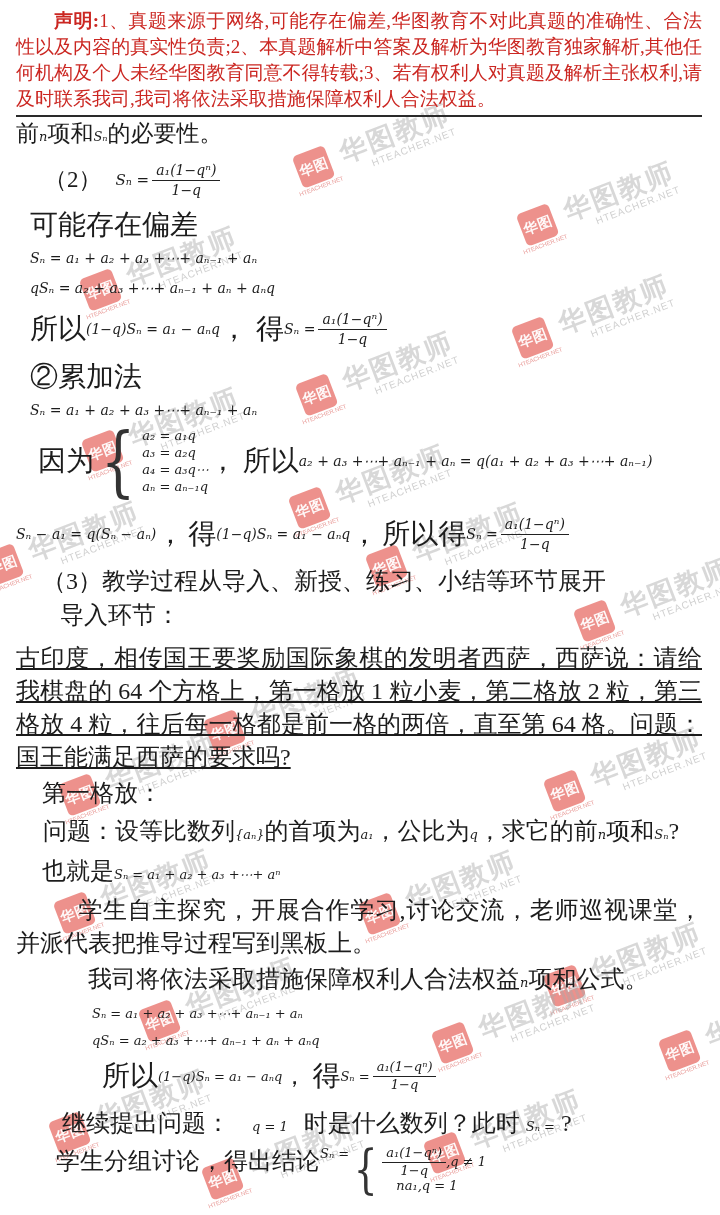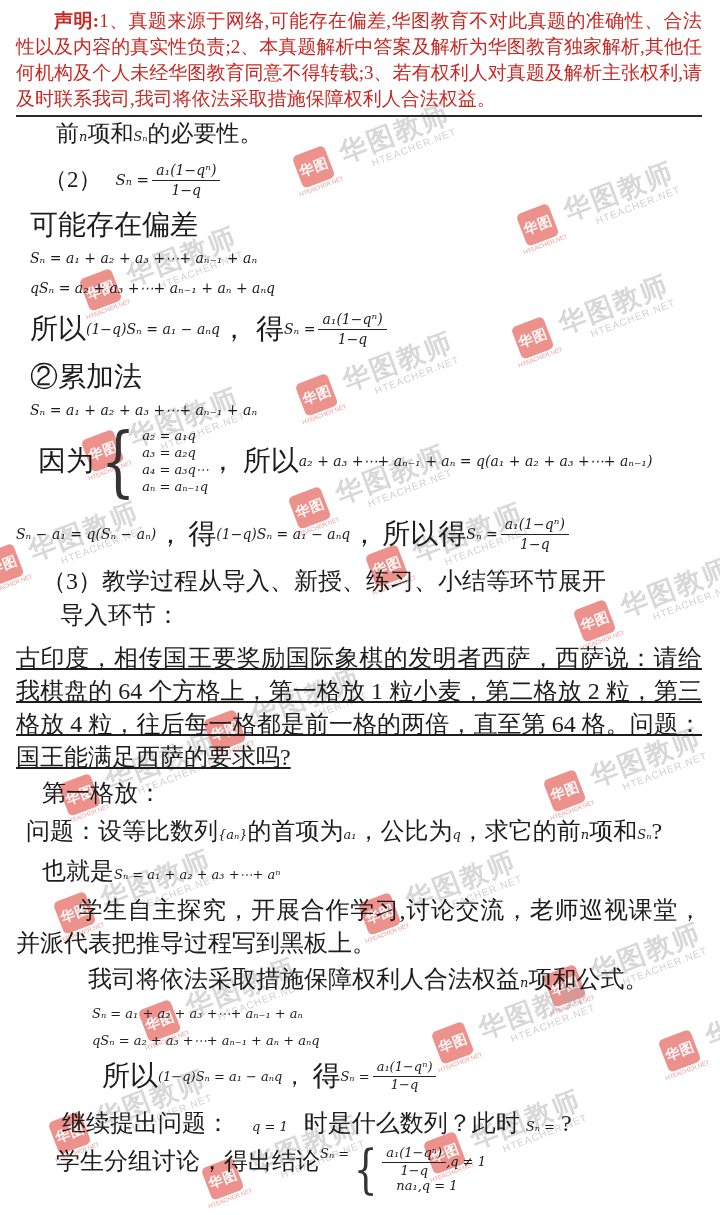--- a/index.html
+++ b/index.html
@@ -275,21 +275,21 @@
         </span>
       </div>
     </div>
 
   <div class="content">
 
     <p class="disclaimer"><b>声明:</b><span>1、真题来源于网络,可能存在偏差,华图教育不对此真题的准确性、合法性以及内容的真实性负责;2、本真题解析中答案及解析为华图教育独家解析,其他任何机构及个人未经华图教育同意不得转载;3、若有权利人对真题及解析主张权利,请及时联系我司,我司将依法采取措施保障权利人合法权益。</span></p>
 
     <hr class="divider">
 
-    <div class="zh row" style="font-size:23px;margin-left:40px;">
+    <div class="zh row" style="font-size:23px;">
       <span>前</span><span class="m m-xs">n</span><span>项和</span><span class="m m-xs">Sₙ</span><span>的必要性。</span>
     </div>
 
     <div class="row" style="margin:4px 0 0 28px; height:48px; display:flex; align-items:center;">
       <span class="zh" style="font-size:23px;">（2）</span>
       <span class="m m-md" style="margin-left:14px;">Sₙ =</span>
       <span class="frac">
         <span class="fnum">a₁(1−qⁿ)</span>
         <span class="fden">1−q</span>
       </span>
@@ -348,21 +348,21 @@
     </div>
 
     <div class="zh row" style="margin:8px 0 0 26px;">（3）教学过程从导入、新授、练习、小结等环节展开</div>
 
     <div class="zh row" style="margin:4px 0 3px 44px;">导入环节：</div>
 
     <p class="flow" style="margin-top:12px;text-decoration:underline;">古印度，相传国王要奖励国际象棋的发明者西萨，西萨说：请给我棋盘的 64 个方格上，第一格放 1 粒小麦，第二格放 2 粒，第三格放 4 粒，往后每一格都是前一格的两倍，直至第 64 格。问题：国王能满足西萨的要求吗?</p>
 
     <div class="zh row" style="margin:4px 0 0 26px;">第一格放：</div>
 
-    <div class="zh row" style="margin:8px 0 0 10px;">
+    <div class="zh row" style="margin:8px 0 0 27px;">
       <span>问题：设等比数列</span><span class="m m-xs">{aₙ}</span><span>的首项为</span><span class="m m-xs">a₁</span><span>，公比为</span><span class="m m-xs">q</span><span>，求它的前</span><span class="m m-xs">n</span><span>项和</span><span class="m m-xs">Sₙ</span><span>?</span>
     </div>
 
     <div class="zh row" style="margin:6px 0 0 26px;">
       <span>也就是</span><span class="m m-xs">Sₙ = a₁ + a₂ + a₃ +⋯+ aⁿ</span>
     </div>
 
     <p class="flow" style="margin-top:4px; text-indent:2.6em;">学生自主探究，开展合作学习,讨论交流，老师巡视课堂，并派代表把推导过程写到黑板上。</p>
 
     <div class="zh row" style="margin:4px 0 0 72px;">

